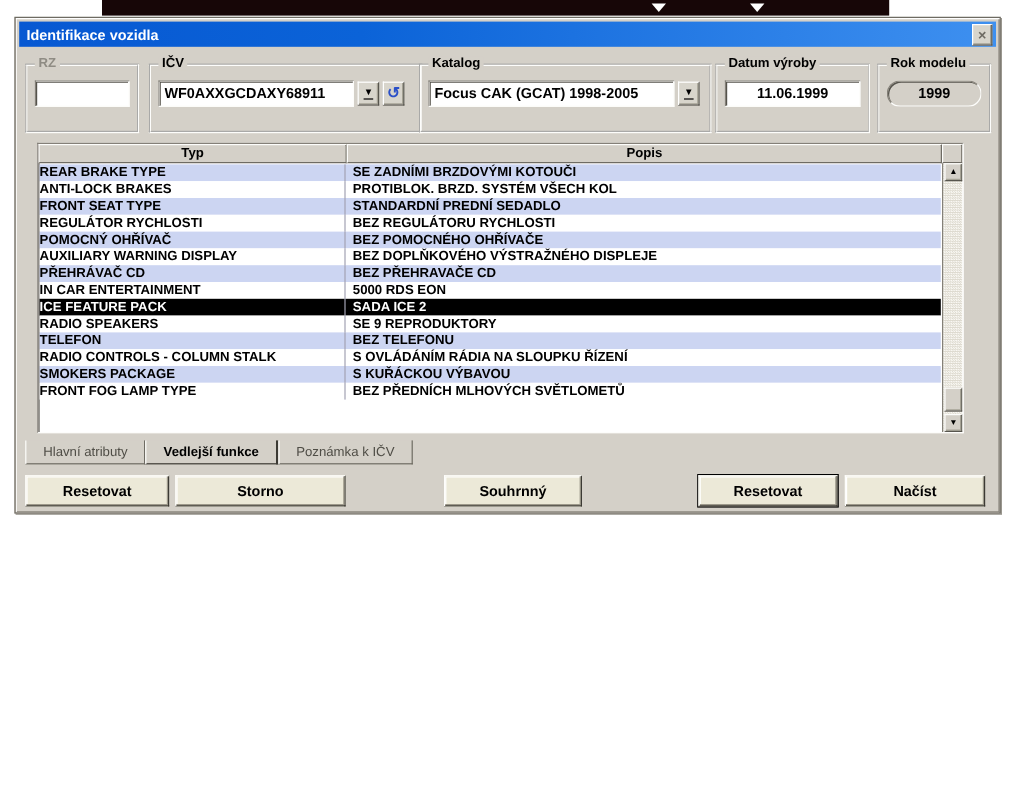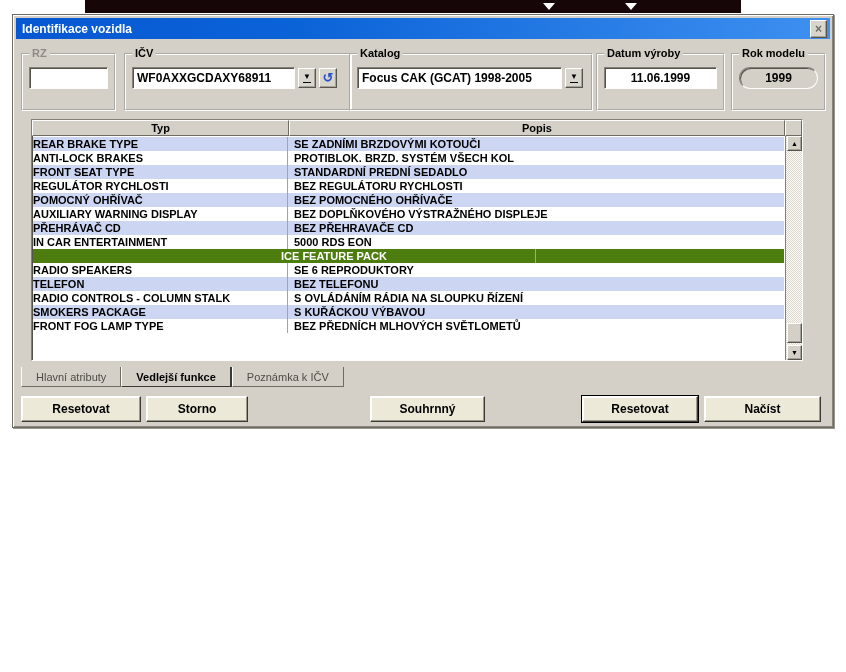--- a/index.html
+++ b/index.html
@@ -62,21 +62,21 @@
            background:#fff; border:1px solid; border-color:#848078 #fdfdfb #fdfdfb #848078;
            box-shadow: inset 1px 1px 0 #55534c; overflow:hidden; }
   .thead { display:flex; height:16px; }
   .th { background:#d4d0c8; border:1px solid; border-color:#fdfdfb #6e6b63 #6e6b63 #fdfdfb;
         display:flex; align-items:center; justify-content:center; font-size:11px; cursor:pointer; }
   .th-typ { width:257px; } .th-popis { width:496px; } .th-stub { width:17px; }
 
   .rows { position:absolute; left:1px; top:17px; right:18px; }
   .trow { display:flex; height:14px; align-items:center; background:#fff; cursor:default; }
   .trow.alt { background:#ccd5f2; }
-  .trow.selected { background:#4d7c0f; color:#fff;flex-direction:column; }
+  .trow.selected { background:#000000; color:#fff; }
   .cell-typ { width:255px; text-align:left; padding-right:7px;
               border-right:1px solid #a2a2b4; white-space:nowrap; overflow:hidden;
               font-size:11px; line-height:14px; }
   .cell-popis { flex:1; text-align:left; padding-left:6px; white-space:nowrap; overflow:hidden;
                 font-size:11px; line-height:14px; }
 
   
   .vscroll { position:absolute; top:16px; right:0; bottom:0; width:17px;
              background:repeating-conic-gradient(#fbfaf6 0% 25%, #dcd8cd 0% 50%) 0 0/2px 2px;
              border-left:1px solid #848078; }
@@ -97,21 +97,21 @@
          background:#d4d0c8; white-space:nowrap; }
   .tab.active { font-weight:bold; color:#000; border-right:2px solid #3c3a34; border-bottom:1px solid #3c3a34; }
 
   
   .btn { position:absolute; top:381px; height:26px; background:#ece9d8;
          border:1px solid; border-color:#fdfdfb #3c3a34 #3c3a34 #fdfdfb;
          box-shadow: inset -1px -1px 0 #9d998b, inset 1px 1px 0 #ffffff;
          display:flex; align-items:center; justify-content:center;
          font-size:12px; font-weight:bold; cursor:pointer; }
   .b-reset  { left:8px;   width:120px; }
-  .b-storno { left:133px; width:102px; }
+  .b-storno { left:133px; width:142px; }
   .b-souhrn { left:357px; width:115px; }
   .b-vyhledat { left:569px; width:116px; box-shadow: inset -1px -1px 0 #9d998b, inset 1px 1px 0 #ffffff, 0 0 0 1px #000; }
   .b-nacist { left:691px; width:117px; }
 </style>
 </head>
 <body>
 
 <div class="bg-strip">
   <div class="tri tri-1"></div>
   <div class="tri tri-2"></div>
@@ -206,21 +206,21 @@
       <div class="trow">
           <div class="cell-typ">IN CAR ENTERTAINMENT</div>
           <div class="cell-popis">5000 RDS EON</div>
         </div>
       <div class="trow selected">
           <div class="cell-typ">ICE FEATURE PACK</div>
           <div class="cell-popis">SADA ICE 2</div>
         </div>
       <div class="trow">
           <div class="cell-typ">RADIO SPEAKERS</div>
-          <div class="cell-popis">SE 6 REPRODUKTORY</div>
+          <div class="cell-popis">SE 9 REPRODUKTORY</div>
         </div>
       <div class="trow alt">
           <div class="cell-typ">TELEFON</div>
           <div class="cell-popis">BEZ TELEFONU</div>
         </div>
       <div class="trow">
           <div class="cell-typ">RADIO CONTROLS - COLUMN STALK</div>
           <div class="cell-popis">S OVLÁDÁNÍM RÁDIA NA SLOUPKU ŘÍZENÍ</div>
         </div>
       <div class="trow alt">

